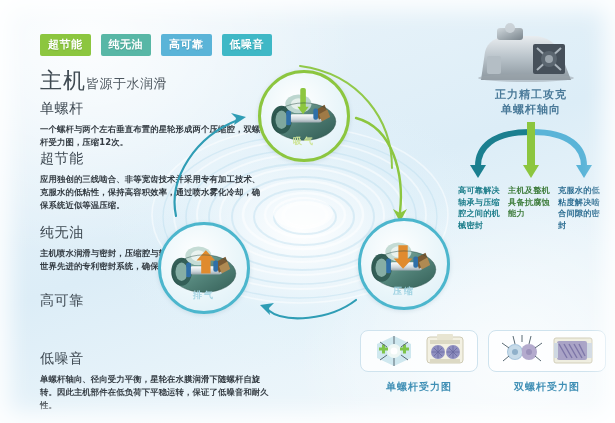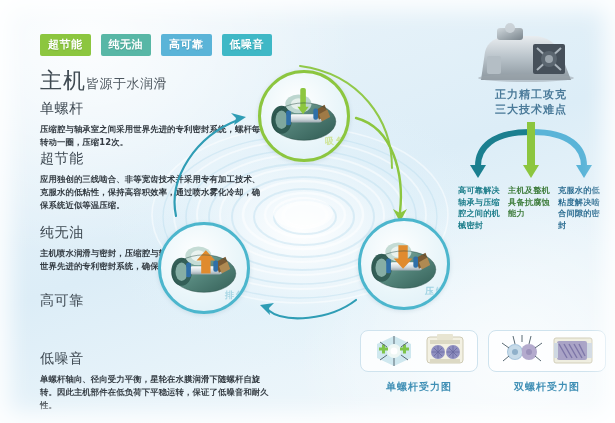--- a/index.html
+++ b/index.html
@@ -77,21 +77,21 @@
   #blk-dizaoyin   { top: 350px; width: 235px; }
 
   
   .circ {
     position: absolute; border-radius: 50%;
     background: radial-gradient(circle at 42% 35%, #ffffff 0%, #eaf6fa 55%, #dceef6 100%);
     box-shadow: 0 1px 4px rgba(90,130,150,.18);
     overflow: hidden;
   }
   .circ .cap {
-    position: absolute; left: 0; right: 0; bottom: 9px; text-align: right;
+    position: absolute; left: 0; right: 0; bottom: 9px; text-align: center;
     font-size: 9px; letter-spacing: 2px; font-weight: 700;
   }
   .circ svg.machine { position: absolute; left: 0; top: 0; width: 100%; height: 100%; }
 
   #circ-intake { left: 258px; top: 70px;  width: 92px; height: 92px; border: 3px solid #8cc63f; }
   #circ-intake .cap { color: #cfe59a; bottom: 11px; }
   #circ-comp   { left: 358px; top: 218px; width: 92px; height: 92px; border: 3px solid #4cb6cd; }
   #circ-comp .cap { color: #9fd2e2; }
   #circ-exh    { left: 158px; top: 222px; width: 92px; height: 92px; border: 3px solid #4cb6cd; }
   #circ-exh .cap { color: #a8d6e4; }
@@ -164,21 +164,21 @@
     <span class="tag" style="background:#5ab4d8">高可靠</span>
     <span class="tag" style="background:#3fb8c6">低噪音</span>
   </div>
 
   <div class="headline">
     <span class="big">主机</span><span class="small">皆源于水润滑</span>
   </div>
 
   <div class="copy" id="blk-danluogan">
     <h3>单螺杆</h3>
-    <p>压缩腔与轴承室之间采用世界先进的专利密封系统，螺杆每转动一圈，压缩12次。</p>
+    <p>一个螺杆与两个左右垂直布置的星轮形成两个压缩腔，双螺杆受力图，压缩12次。</p>
   </div>
 
   <div class="copy" id="blk-chaojieneng">
     <h3>超节能</h3>
     <p>应用独创的三线啮合、非等宽齿技术并采用专有加工技术、克服水的低粘性，保持高容积效率，通过喷水雾化冷却，确保系统近似等温压缩。</p>
   </div>
 
   <div class="copy" id="blk-chunwuyou">
     <h3>纯无油</h3>
     <p>主机喷水润滑与密封，压缩腔与轴承室之间采用世界先进的专利密封系统，确保整个系统无油。</p>
@@ -324,21 +324,21 @@
       <rect x="62" y="22" width="32" height="30" rx="2" fill="#46505a"></rect>
       <path d="M66,26 L90,48 M90,26 L66,48" stroke="#aab4bc" stroke-width="2" fill="none"></path>
       <circle cx="78" cy="37" r="8" fill="#5b6670"></circle>
       <circle cx="78" cy="37" r="4" fill="#9aa4ac"></circle>
       <rect x="16" y="34" width="14" height="18" rx="2" fill="#b4bec5"></rect>
       <ellipse cx="55" cy="56" rx="48" ry="4" fill="#9aa4ac" opacity=".55"></ellipse>
     </svg>
 
     <div id="rp-title">
       <div>正力精工攻克</div>
-      <div>三大技术难点</div>
+      <div>单螺杆轴向</div>
     </div>
 
     <div id="rp-diagram">
       <svg width="158" height="62" viewBox="0 0 158 62">
 
         <g>
           <path d="M78,10 C40,10 26,26 26,44" fill="none" stroke="#1b7f8f" stroke-width="6" stroke-linecap="round"></path>
           <path d="M26,56 l-8,-13 l16,0 z" fill="#1b7f8f"></path>
         </g>
 

